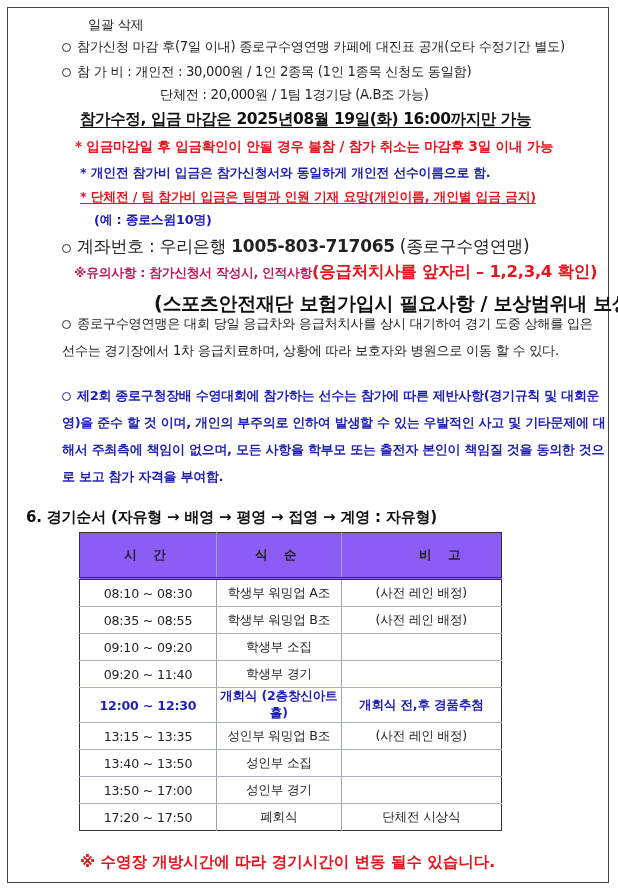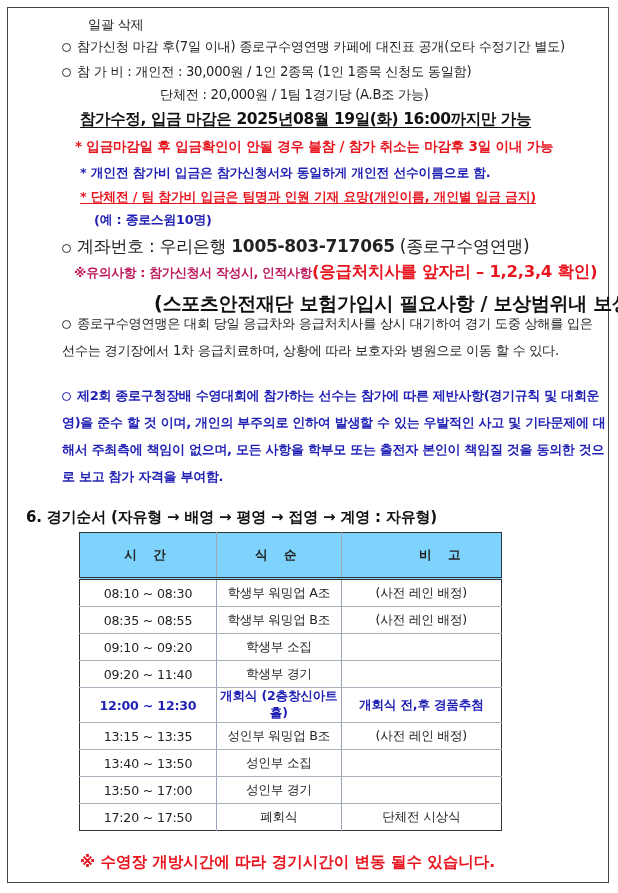--- a/index.html
+++ b/index.html
@@ -16,21 +16,21 @@
             border-radius: 50%; margin-right: 6px; vertical-align: -1px; box-sizing: border-box; }
   .deadline { font-size: 15.5px; font-weight: bold; color: #111; text-decoration: underline;
               text-underline-offset: 3px; letter-spacing: -0.4px; }
   .note-red { font-size: 13.5px; font-weight: bold; color: #e8141e; letter-spacing: -0.2px; }
   .note-blue { font-size: 12.8px; font-weight: bold; color: #1f1fb4; letter-spacing: -0.2px; }
   .underline { text-decoration: underline; text-underline-offset: 2px; }
   .para { font-size: 13.2px; line-height: 27px; white-space: normal; letter-spacing: -0.3px; }
   table.sched { position: absolute; left: 79px; top: 532px; width: 423px;
                 border-collapse: collapse; font-size: 12.6px; color: #222;
                 border: 1.5px solid #333; }
-  table.sched th { background: #7dd3fc; height: 42px; font-weight: bold; font-size: 12.6px;
+  table.sched th { background: #8b5cf6; height: 42px; font-weight: bold; font-size: 12.6px;
                    border-left: 1px solid #9aa6b8; border-bottom: 3px double #333; letter-spacing: 6px; }
   table.sched td { height: 26px; text-align: center; border-left: 1px solid #9aa6b8;
                    border-bottom: 1px solid #aab1bd; padding: 0; letter-spacing: -0.2px; }
   table.sched tr:last-child td { border-bottom: none; }
   table.sched th:first-child, table.sched td:first-child { border-left: none; }
   table.sched tr.hl td { color: #1f1fb4; font-weight: bold; }
   .col1 { width: 171px; } .col2 { width: 161px; } .col3 { width: 151px; padding-left: 44px; }
 </style>
 </head>
 <body>

